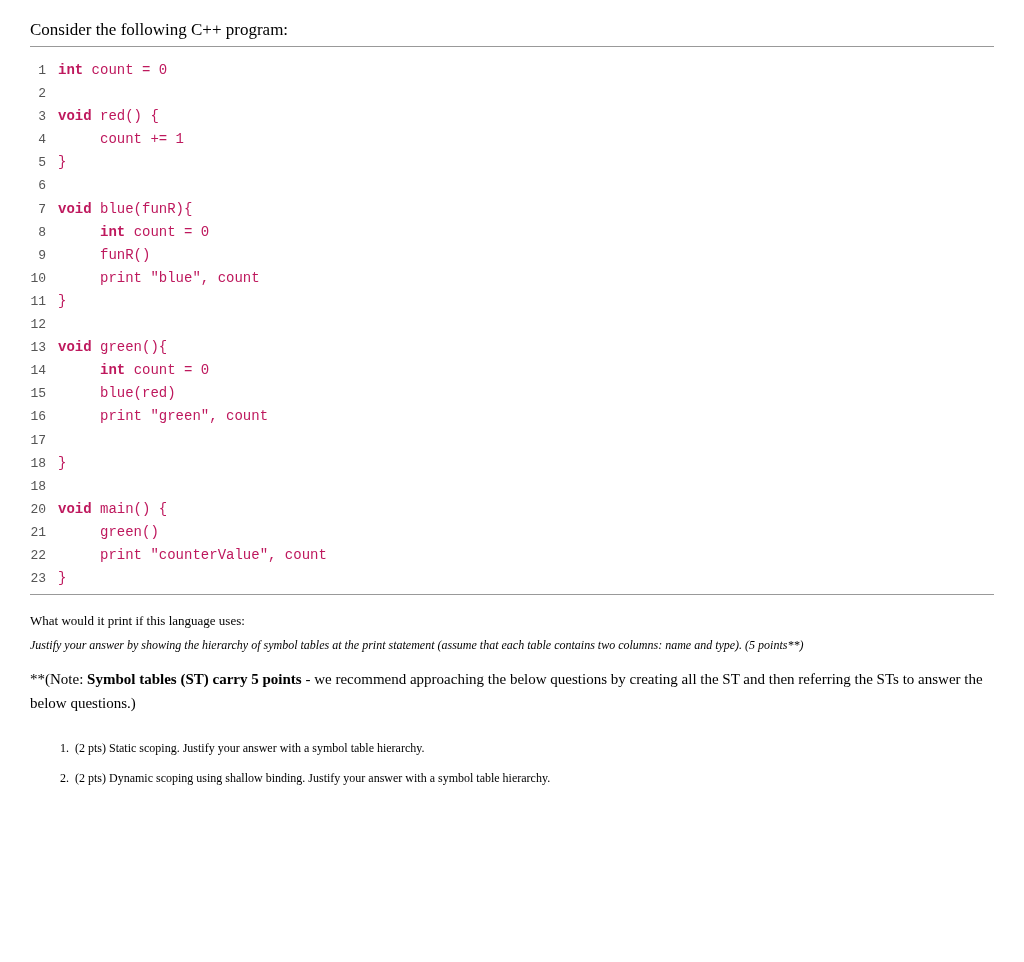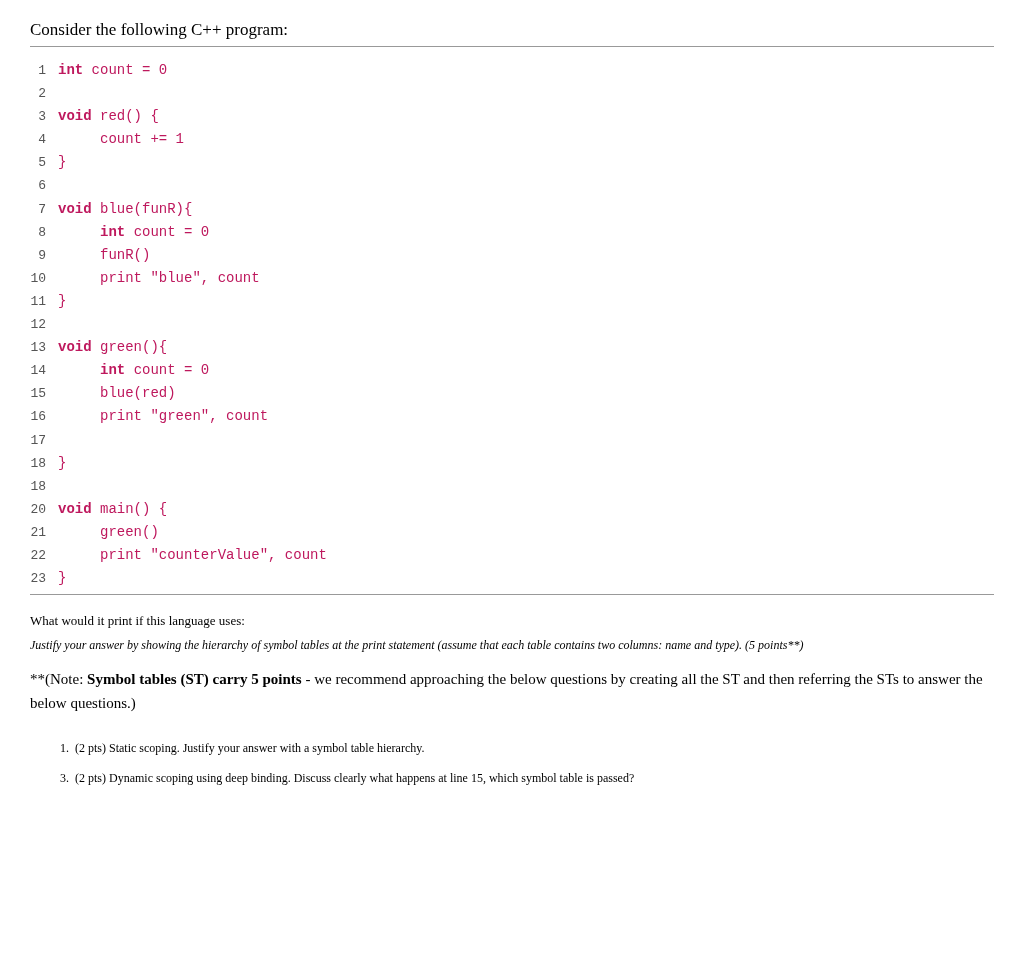--- a/index.html
+++ b/index.html
@@ -233,17 +233,17 @@
 
   <p class="note-block">
     <span>**(Note: </span><span class="bold">Symbol tables (ST) carry 5 points</span><span> - we recommend approaching the below questions by creating all the ST and then referring the STs to answer the below questions.)</span>
   </p>
 
   <ol class="question-list">
     <li>
       <span>1.&nbsp;&nbsp;</span><span>(2 pts) Static scoping. Justify your answer with a symbol table hierarchy.</span>
     </li>
     <li>
-      <span>3.&nbsp;&nbsp;</span><span>(2 pts) Dynamic scoping using deep binding. Discuss clearly what happens at line 15, which symbol table is passed?</span>
+      <span>2.&nbsp;&nbsp;</span><span>(2 pts) Dynamic scoping using shallow binding. Justify your answer with a symbol table hierarchy.</span>
     </li>
   </ol>
 
 </div>
 
 </body></html>

